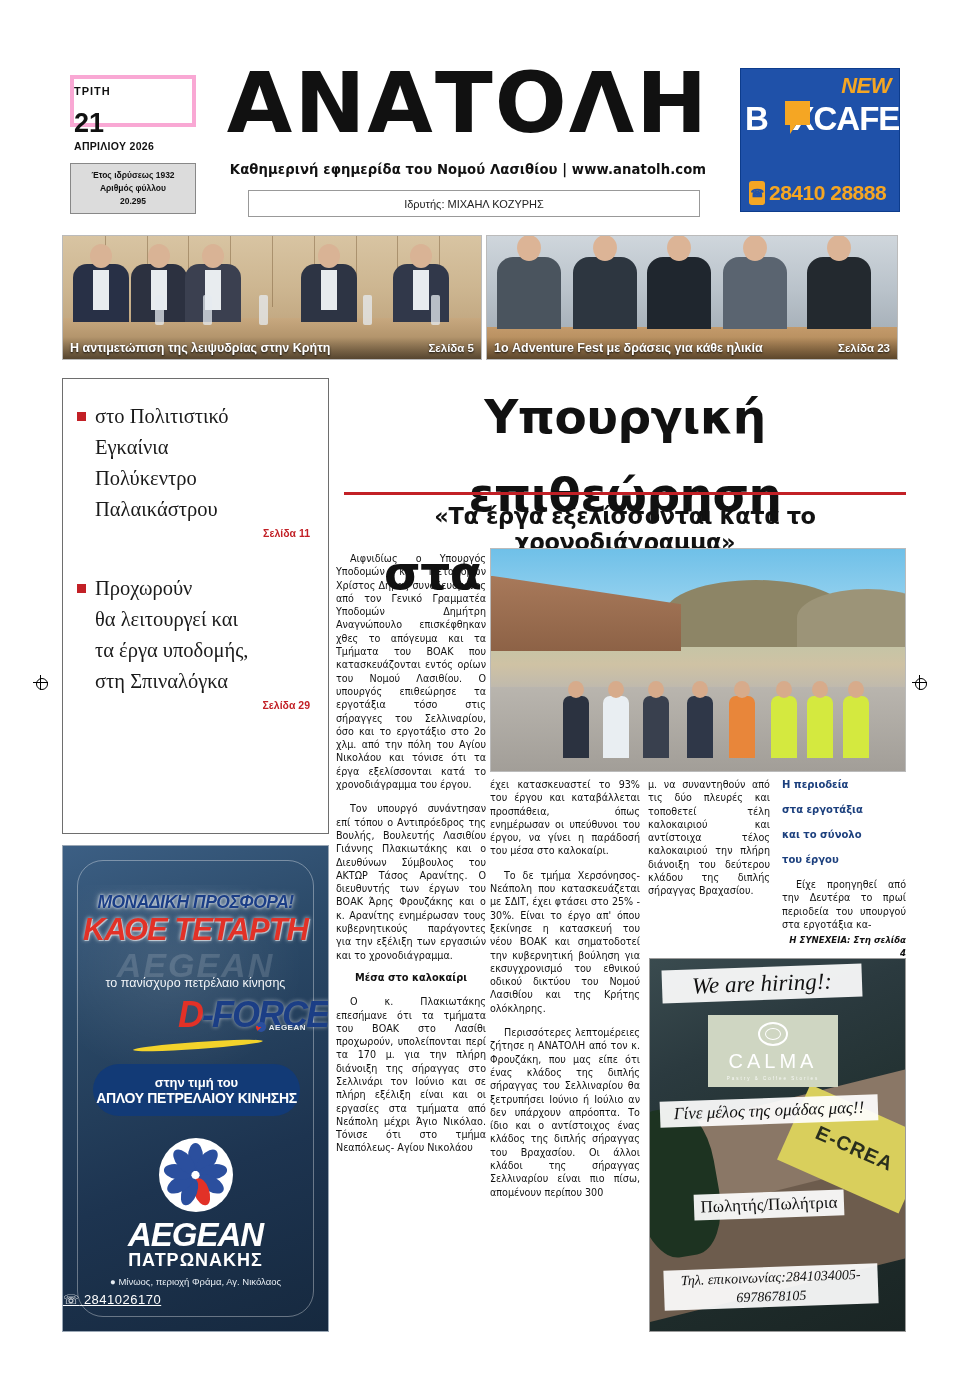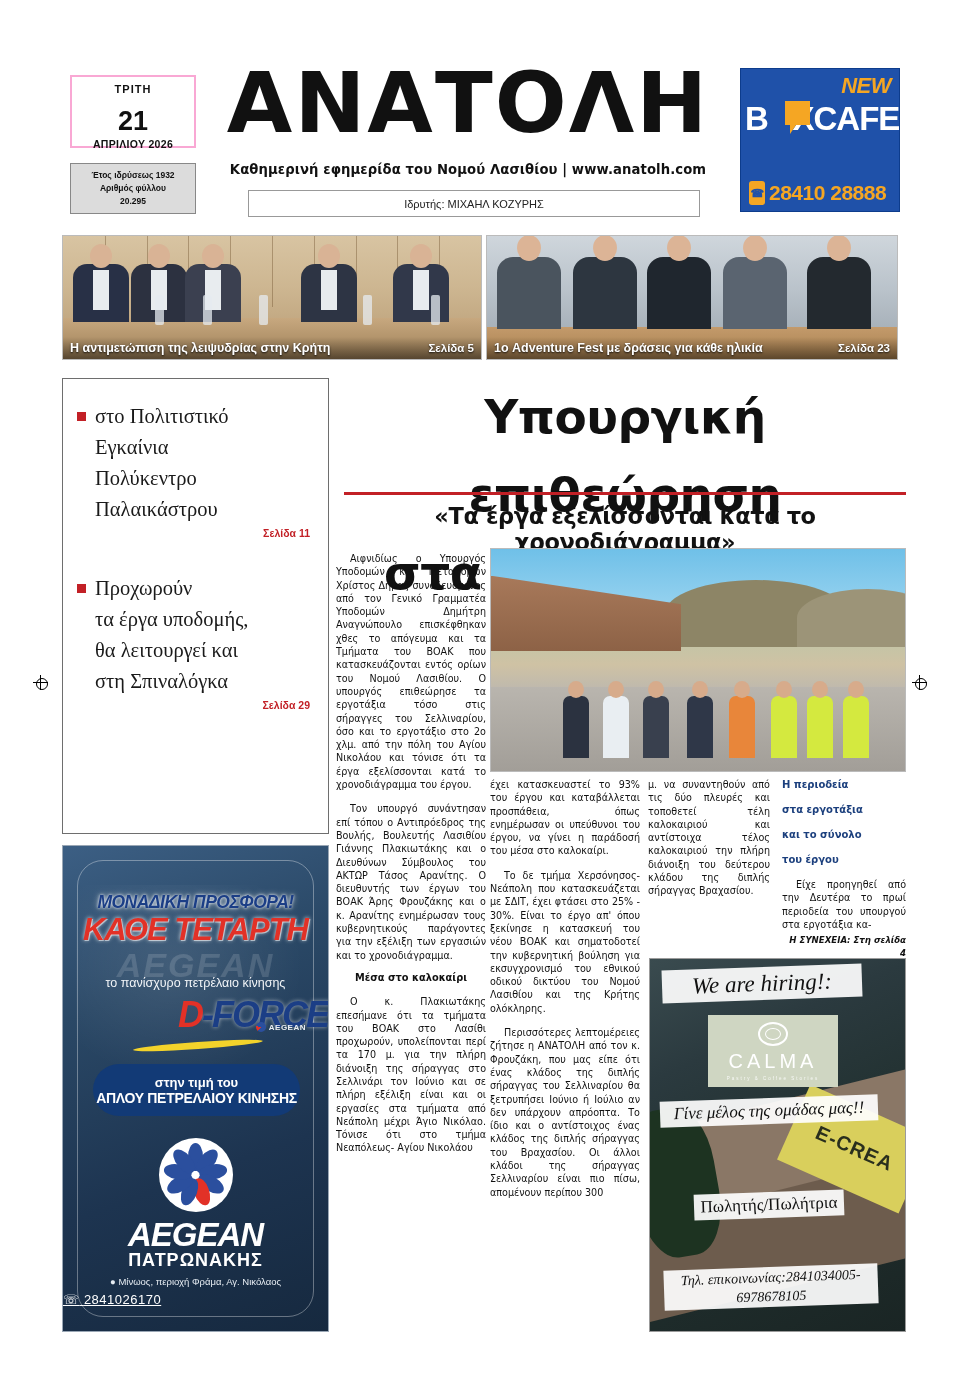--- a/index.html
+++ b/index.html
@@ -15,22 +15,22 @@
 
   
   .regmark{position:absolute;width:15px;height:15px;}
   .regmark:before{content:"";position:absolute;left:7px;top:0;width:1px;height:15px;background:#000;}
   .regmark:after{content:"";position:absolute;top:7px;left:0;height:1px;width:15px;background:#000;}
   .regmark .circ{position:absolute;left:2.5px;top:2.5px;width:10px;height:10px;border:1px solid #000;border-radius:50%;}
 
   
   .masthead{position:absolute;left:0;top:0;width:960px;height:232px;}
   .datebox{
-    position:absolute;left:70px;top:75px;width:126px;height:73px;
-    border:2px solid #f9a8d4;text-align:center;box-sizing:border-box;
+    position:absolute;left:70px;top:75px;width:126px;height:52px;
+    border:4px solid #f9a8d4;text-align:left;box-sizing:border-box;
   }
   .datebox .dow{font-size:11px;font-weight:bold;letter-spacing:1px;margin-top:6px;}
   .datebox .day{font-size:27px;font-weight:bold;line-height:28px;margin-top:12px;}
   .datebox .mon{font-size:10.5px;font-weight:bold;letter-spacing:.3px;margin-top:3px;}
 
   .foundbox{
     position:absolute;left:70px;top:163px;width:126px;height:51px;
     border:1px solid #888;background:#dcdcdc;text-align:center;box-sizing:border-box;
     padding-top:5px;
   }
@@ -318,22 +318,22 @@
         <div>Εγκαίνια</div>
         <div>Πολύκεντρο</div>
         <div>Παλαικάστρου</div>
       </div>
       <div class="pg">Σελίδα 11</div>
     </div>
     <div class="teaser" style="margin-top:34px;">
       <div class="bullet"></div>
       <div class="txt">
         <div>Προχωρούν</div>
+        <div>θα λειτουργεί και</div>
         <div>τα έργα υποδομής,</div>
-        <div>θα λειτουργεί και</div>
         <div>στη Σπιναλόγκα</div>
       </div>
       <div class="pg">Σελίδα 29</div>
     </div>
   </div>
 
   <div class="photo" style="left:490px;top:548px;width:416px;height:224px;">
     <div class="scene3">
       <div class="hill" style="left:42%;width:44%;"></div>
       <div class="hill" style="left:74%;width:34%;top:18%;height:26%;background:#9c9478;"></div>

